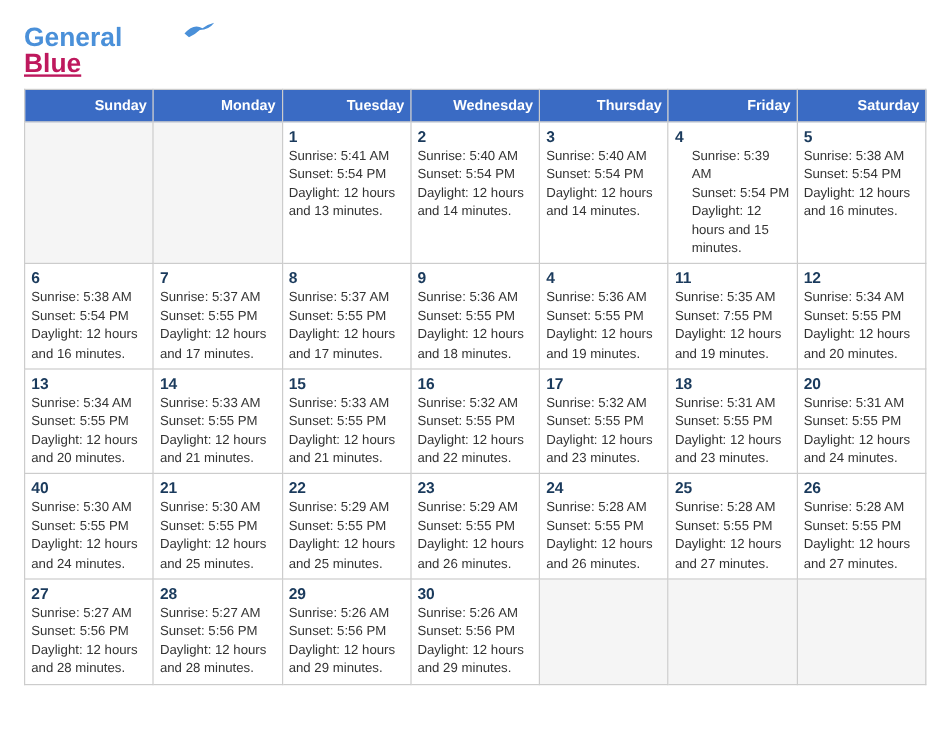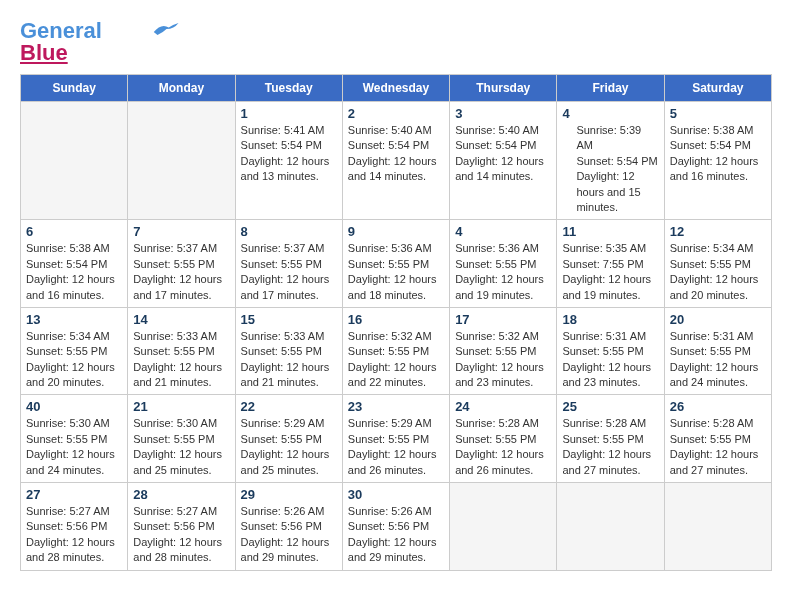--- a/index.html
+++ b/index.html
@@ -49,21 +49,21 @@
       color: #333;
     }
     .calendar {
       width: 100%;
       border-collapse: collapse;
       font-size: 11px;
     }
     .calendar th {
       background-color: #3a6bc4;
       color: #fff;
-      text-align: center;
+      text-align: right;
       padding: 6px 5px;
       font-size: 12px;
       border: 1px solid #ccc;
     }
     .calendar td {
       border: 1px solid #ccc;
       vertical-align: top;
       padding: 4px 5px;
       width: 107px;
       min-height: 70px;
@@ -83,21 +83,21 @@
       color: #333;
       font-size: 11px;
       line-height: 1.4;
     }
   </style>
 </head>
 <body>
 
 <div class="header">
   <div class="logo">
-    <div style="display:flex;align-items:center;">
+    <div style="display:flex;">
       <span class="logo-text">
         <span>General</span>
       </span>
       <svg class="logo-bird" viewBox="0 0 40 20">
         <path d="M5 14 Q15 2 25 8 Q30 4 38 2 Q32 10 22 10 Q18 14 10 18 Z" fill="#4a90d9"></path>
       </svg>
     </div>
     <span class="logo-text" style="color:#be185d;font-size:22px;text-decoration:underline;">Blue</span>
   </div>
   <div class="title-block">

